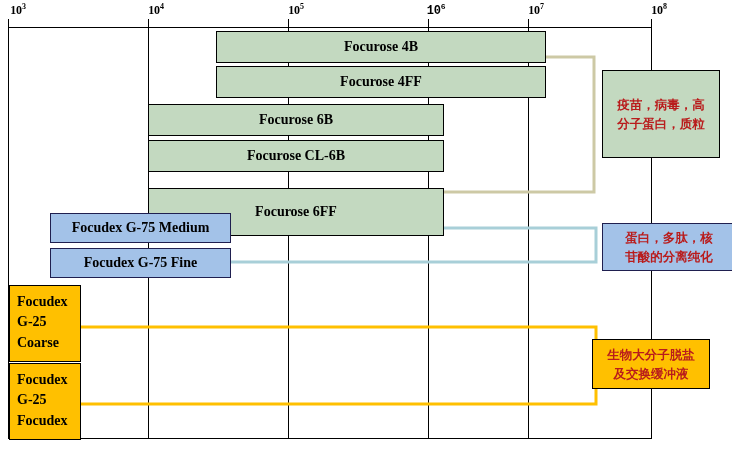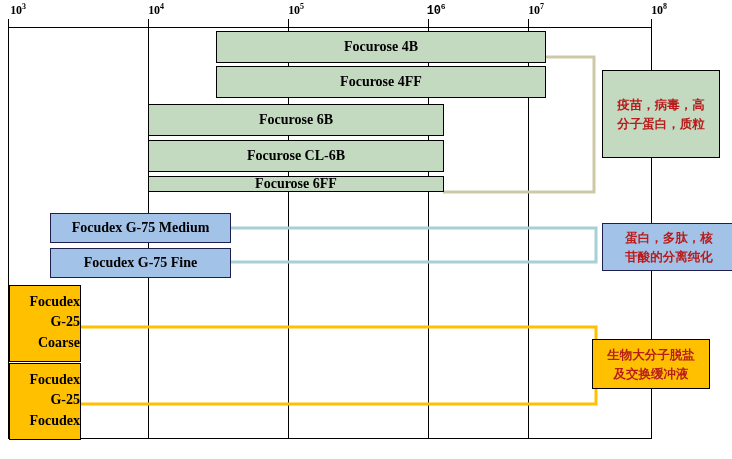--- a/index.html
+++ b/index.html
@@ -87,21 +87,21 @@
     font-weight: bold;
     color: #000000;
     text-align: center;
     line-height: 1.45;
   }
   .bar.green  { background: #c3d9c0; }
   .bar.blue   { background: #a3c2e8; border-color: #1f1f4f; }
   .bar.yellow {
     background: #ffc000;
     justify-content: flex-start;
-    align-items: flex-end;
+    align-items: flex-start;
     padding: 6px 0 0 7px;
     flex-direction: column;
   }
   .bar.yellow .ln { display: block; }
 
   
   .callout {
     position: absolute;
     box-sizing: border-box;
     border: 1.6px solid #000000;
@@ -171,21 +171,21 @@
   </div>
   <div class="bar green" style="left:216px; top:66px;  width:330px; height:32px;">
     <span>Focurose 4FF</span>
   </div>
   <div class="bar green" style="left:148px; top:104px; width:296px; height:32px;">
     <span>Focurose 6B</span>
   </div>
   <div class="bar green" style="left:148px; top:140px; width:296px; height:32px;">
     <span>Focurose CL-6B</span>
   </div>
-  <div class="bar green" style="left:148px; top:176px; width:296px; height:16px;">
+  <div class="bar green" style="left:148px; top:188px; width:296px; height:48px;">
     <span>Focurose 6FF</span>
   </div>
 
   <div class="bar blue" style="left:50px; top:213px; width:181px; height:30px;">
     <span>Focudex G-75 Medium</span>
   </div>
   <div class="bar blue" style="left:50px; top:248px; width:181px; height:30px;">
     <span>Focudex G-75 Fine</span>
   </div>
 

